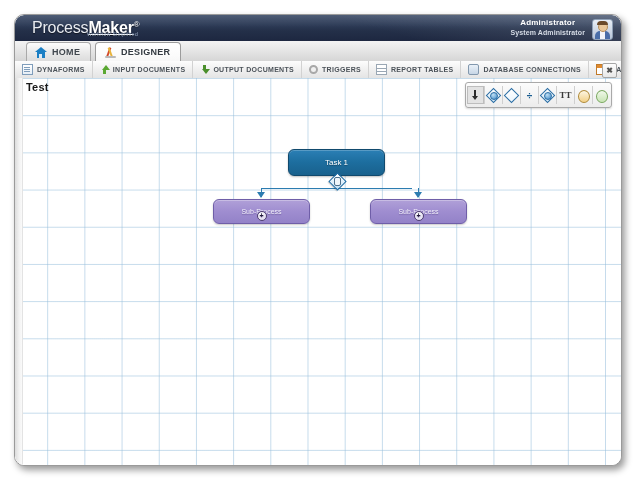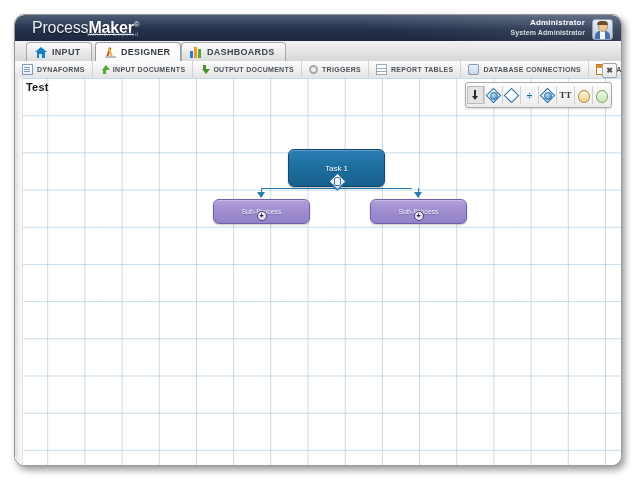--- a/index.html
+++ b/index.html
@@ -50,21 +50,21 @@
   .logo .bold{font-weight:700;color:#ffffff;text-decoration:underline;}
   .logo .reg{font-size:8px;vertical-align:super;font-weight:400;}
   .logo-sub{
     position:absolute;left:72px;top:16px;color:#9fb0c8;font-size:5px;
     letter-spacing:.4px;white-space:nowrap;
   }
   .userbox{
     position:absolute;right:36px;top:3px;text-align:right;color:#ffffff;
     line-height:9px;
   }
-  .userbox .u1{font-size:8px;font-weight:700;letter-spacing:.2px;display:block;}
+  .userbox .u1{font-size:8px;font-weight:700;letter-spacing:.2px;display:block;text-align:center;}
   .userbox .u2{font-size:7px;font-weight:700;color:#d6dce6;letter-spacing:.1px;display:block;margin-top:1px;}
   .avatar{
     position:absolute;right:8px;top:4px;width:19px;height:19px;border-radius:3px;
     background:linear-gradient(180deg,#e8eef6,#b9c6d8);
     border:1px solid #8fa0b6;overflow:hidden;
   }
   .avatar .face{position:absolute;left:5px;top:2px;width:8px;height:8px;border-radius:50%;background:#e9c79a;border:1px solid #b5905f;}
   .avatar .hair{position:absolute;left:4px;top:1px;width:11px;height:4px;border-radius:5px 5px 0 0;background:#6b4a2a;}
   .avatar .body{position:absolute;left:2px;top:11px;width:15px;height:8px;border-radius:5px 5px 0 0;background:#4a6ea8;}
   .avatar .shirt{position:absolute;left:7px;top:11px;width:5px;height:8px;background:#f3f6fa;}
@@ -277,40 +277,32 @@
       </div>
 
       <div class="tabbar">
 
         <div class="tab" style="left:11px;">
           <span class="ico ico-home">
             <span class="roof"></span>
               <span class="base"></span>
               <span class="door"></span>
           </span>
-          <span>INPUT</span>
+          <span>HOME</span>
         </div>
 
         <div class="tab active" style="left:80px;">
           <span class="ico ico-designer">
             <span class="a2"></span>
               <span class="a3"></span>
               <span class="a1"></span>
           </span>
           <span>DESIGNER</span>
         </div>
 
-        <div class="tab" style="left:166px;">
-          <span class="ico ico-dash">
-            <span class="b1"></span>
-              <span class="b2"></span>
-              <span class="b3"></span>
-          </span>
-          <span>DASHBOARDS</span>
-        </div>
 
       </div>
 
       <div class="subbar">
         <div class="sb-item">
           <span class="sb-ico doc"></span>
           <span>DYNAFORMS</span>
         </div>
         <div class="sb-item">
           <span class="sb-ico up"></span>
@@ -390,21 +382,21 @@
           </div>
         </div>
 
         <div class="conn" style="left:321px;top:101px;width:1px;height:10px;"></div>
         <div class="conn" style="left:246px;top:110px;width:151px;height:1px;"></div>
         <div class="conn" style="left:246px;top:110px;width:1px;height:9px;"></div>
         <div class="arrowhead" style="left:242px;top:114px;"></div>
         <div class="conn" style="left:403px;top:110px;width:1px;height:9px;"></div>
         <div class="arrowhead" style="left:399px;top:114px;"></div>
 
-        <div class="shape task" style="left:273px;top:71px;width:97px;height:38px;">
+        <div class="shape task" style="left:273px;top:71px;width:97px;height:27px;">
           <span>Task 1</span>
         </div>
 
         <div class="gateway" style="left:314px;top:95px;">
           <span class="gdia"></span>
           <span class="gin"></span>
         </div>
 
         <div class="shape subproc" style="left:198px;top:121px;width:97px;height:25px;">
           <span>Sub-Process</span>

